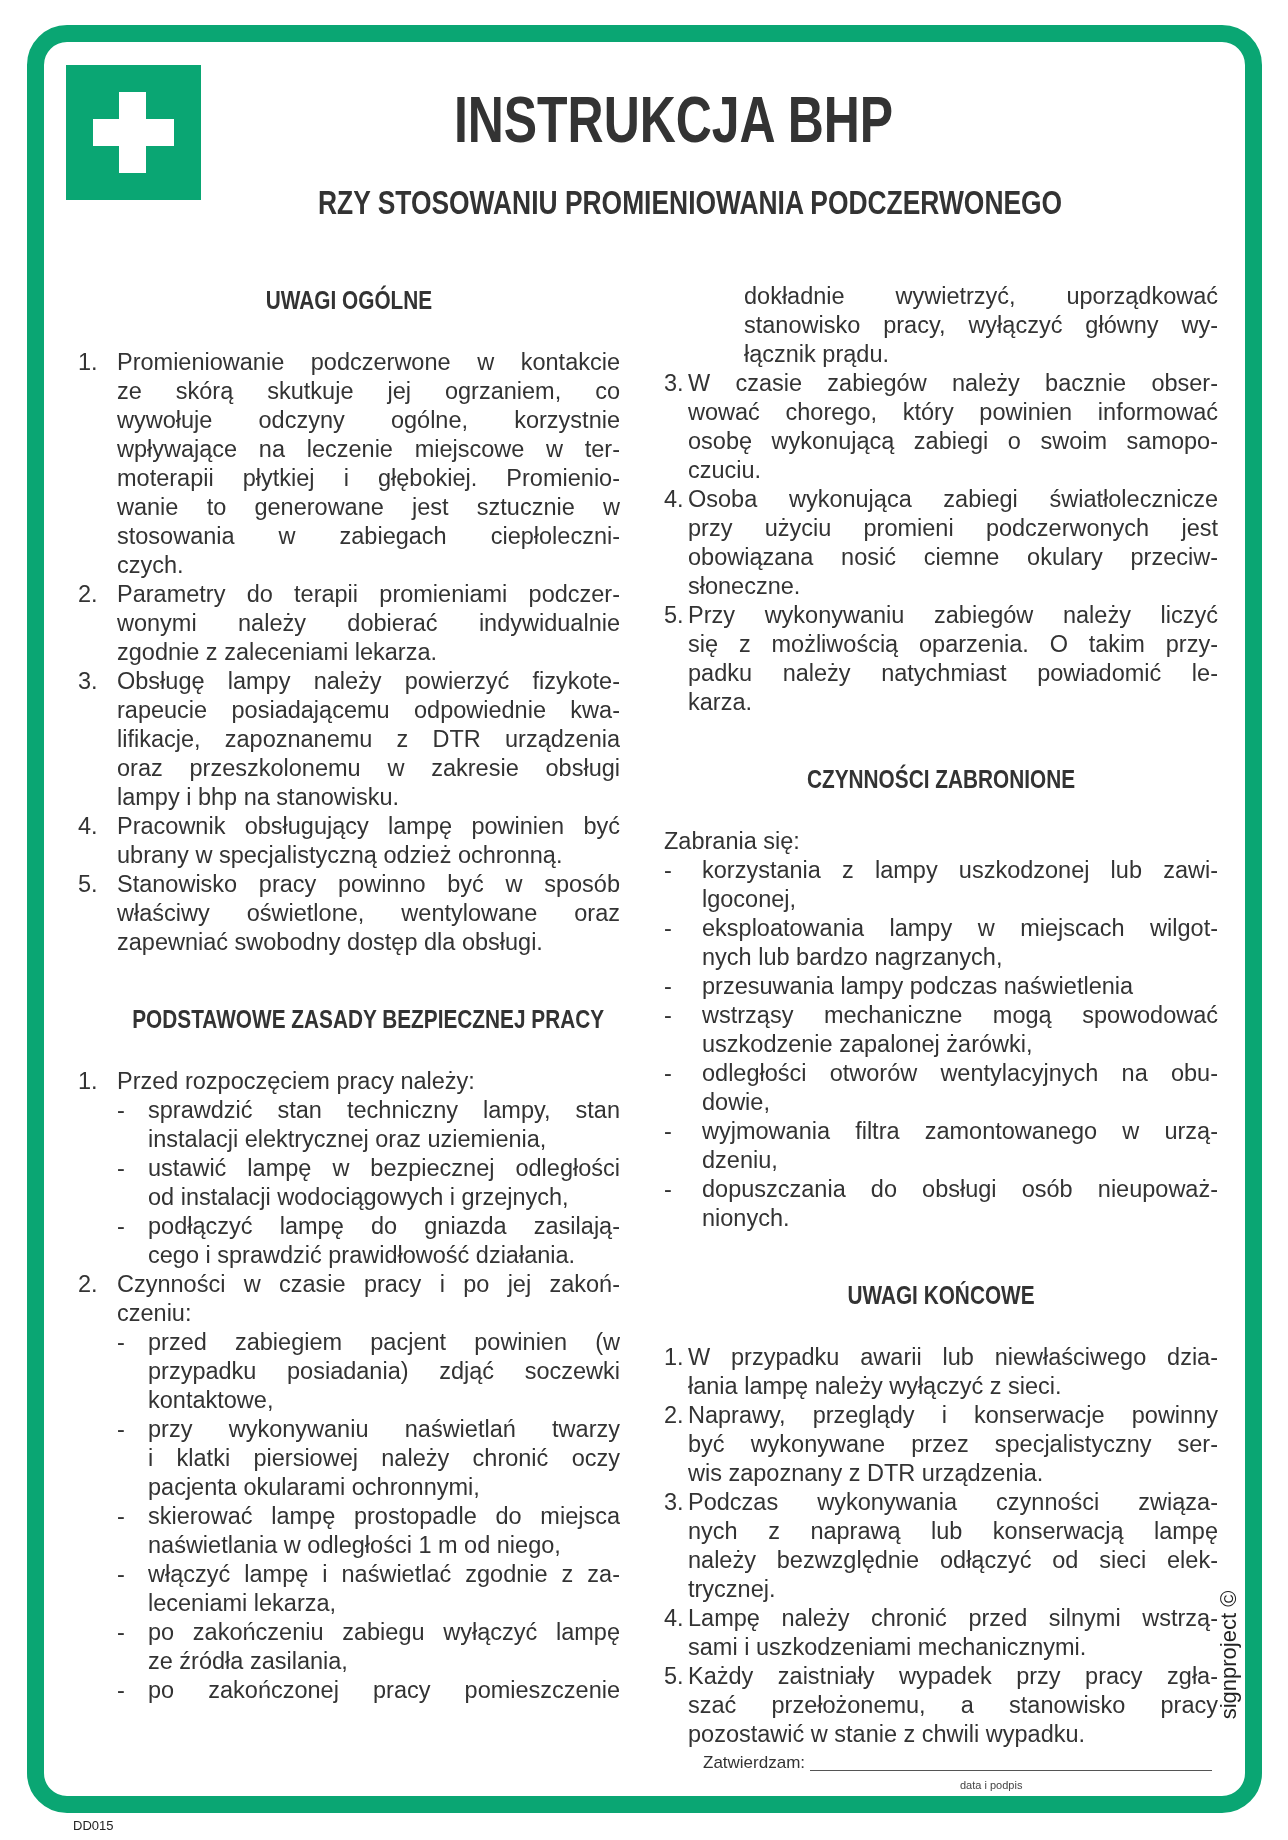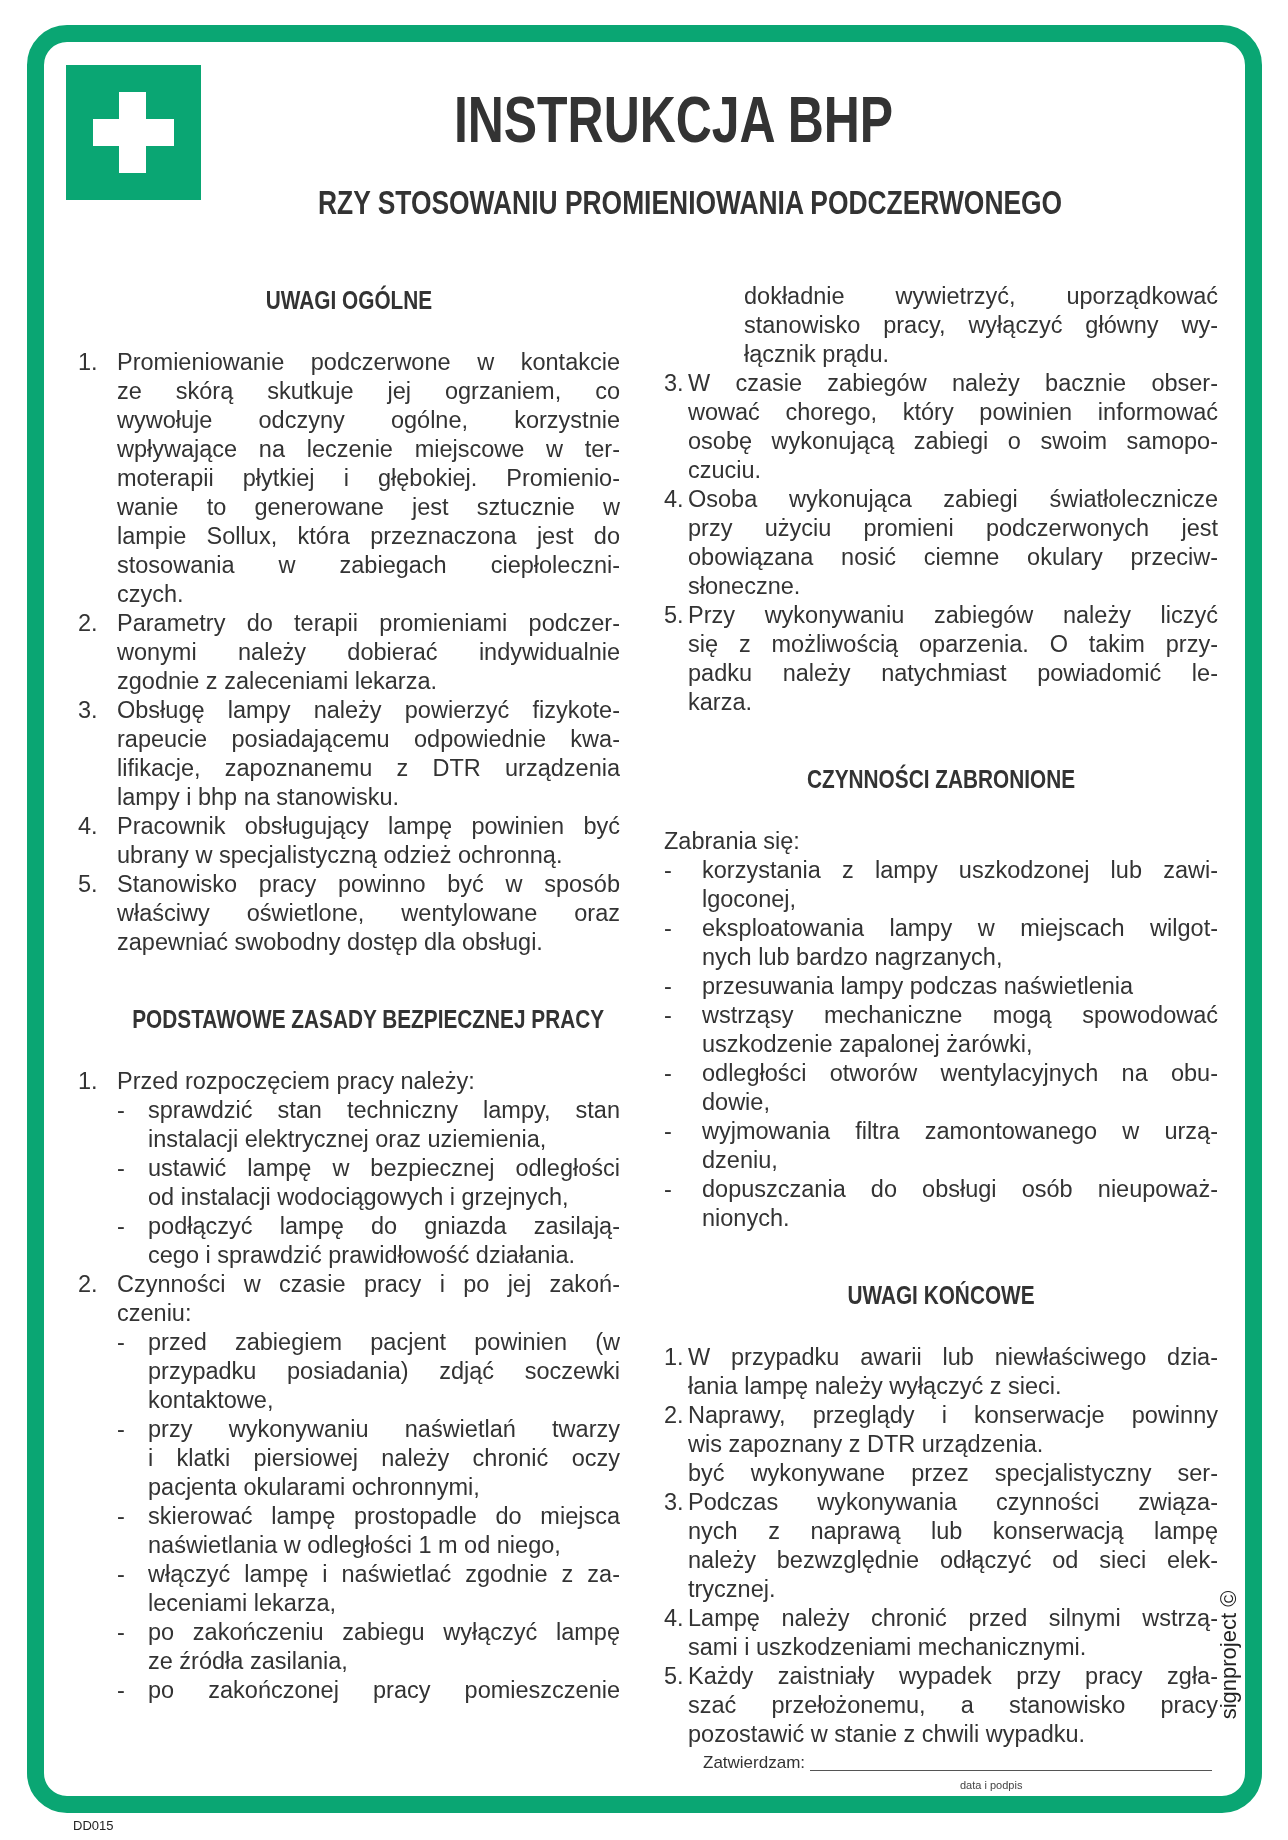--- a/index.html
+++ b/index.html
@@ -75,23 +75,20 @@
       <div class="ln">
         <span class="txt l1">wpływające na leczenie miejscowe w ter-</span>
       </div>
       <div class="ln">
         <span class="txt l1">moterapii płytkiej i głębokiej. Promienio-</span>
       </div>
       <div class="ln">
         <span class="txt l1">wanie to generowane jest sztucznie w</span>
       </div>
       <div class="ln">
-        <span class="txt l1">lampie Sollux, która przeznaczona jest do</span>
-      </div>
-      <div class="ln">
         <span class="txt l1">stosowania w zabiegach ciepłoleczni-</span>
       </div>
       <div class="ln">
         <span class="txt l1 last">czych.</span>
       </div>
       <div class="ln">
         <span class="num">2.</span>
         <span class="txt l1">Parametry do terapii promieniami podczer-</span>
       </div>
       <div class="ln">
@@ -102,20 +99,23 @@
       </div>
       <div class="ln">
         <span class="num">3.</span>
         <span class="txt l1">Obsługę lampy należy powierzyć fizykote-</span>
       </div>
       <div class="ln">
         <span class="txt l1">rapeucie posiadającemu odpowiednie kwa-</span>
       </div>
       <div class="ln">
         <span class="txt l1">lifikacje, zapoznanemu z DTR urządzenia</span>
+      </div>
+      <div class="ln">
+        <span class="txt l1">oraz przeszkolonemu w zakresie obsługi</span>
       </div>
       <div class="ln">
         <span class="txt l1 last">lampy i bhp na stanowisku.</span>
       </div>
       <div class="ln">
         <span class="num">4.</span>
         <span class="txt l1">Pracownik obsługujący lampę powinien być</span>
       </div>
       <div class="ln">
         <span class="txt l1 last">ubrany w specjalistyczną odzież ochronną.</span>
@@ -331,24 +331,24 @@
         <span class="txt l1">W przypadku awarii lub niewłaściwego dzia-</span>
       </div>
       <div class="ln">
         <span class="txt l1 last">łania lampę należy wyłączyć z sieci.</span>
       </div>
       <div class="ln">
         <span class="num">2.</span>
         <span class="txt l1">Naprawy, przeglądy i konserwacje powinny</span>
       </div>
       <div class="ln">
+        <span class="txt l1">być wykonywane przez specjalistyczny ser-</span>
+      </div>
+      <div class="ln">
         <span class="txt l1 last">wis zapoznany z DTR urządzenia.</span>
-      </div>
-      <div class="ln">
-        <span class="txt l1">być wykonywane przez specjalistyczny ser-</span>
       </div>
       <div class="ln">
         <span class="num">3.</span>
         <span class="txt l1">Podczas wykonywania czynności związa-</span>
       </div>
       <div class="ln">
         <span class="txt l1">nych z naprawą lub konserwacją lampę</span>
       </div>
       <div class="ln">
         <span class="txt l1">należy bezwzględnie odłączyć od sieci elek-</span>

